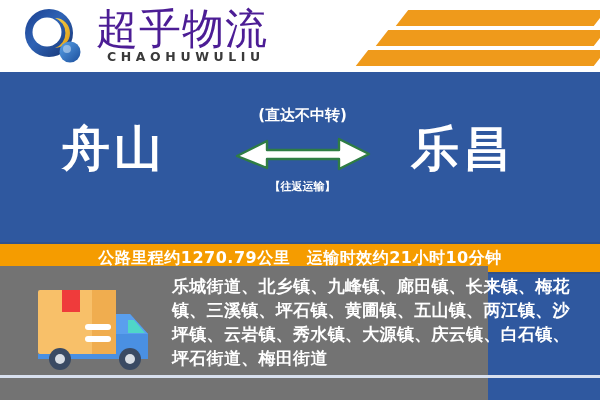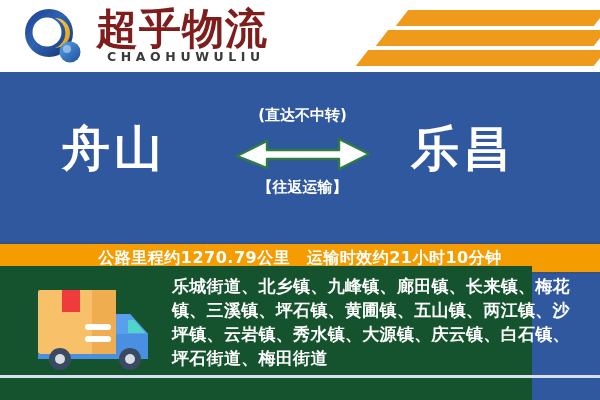--- a/index.html
+++ b/index.html
@@ -23,22 +23,22 @@
     background:#ffffff;
     overflow:hidden;
   }
   .logo-mark {
     position:absolute; left:22px; top:7px;
     width:62px; height:58px;
   }
   .brand-cn {
     position:absolute; left:96px; top:6px;
     font-size:42px; line-height:46px;
-    font-weight:bold;
-    color:#7f1d1d;
+    font-weight:normal;
+    color:#4c1d95;
     letter-spacing:1px;
     font-family:"DejaVu Sans","Liberation Sans",sans-serif;
     white-space:nowrap;
   }
   .brand-en {
     position:absolute; left:107px; top:50px;
     font-size:12.5px; line-height:14px;
     font-weight:bold;
     color:#3a3a3a;
     letter-spacing:4.6px;
@@ -87,21 +87,21 @@
     white-space:nowrap;
     font-family:"DejaVu Sans","Liberation Sans",sans-serif;
   }
   .arrow-wrap {
     margin-top:8px;
     height:40px;
     display:flex; align-items:center; justify-content:center;
   }
   .note-bottom {
     margin-top:6px;
-    font-size:15px; line-height:18px;
+    font-size:11px; line-height:18px;
     color:#ffffff; font-weight:bold;
     white-space:nowrap;
     font-family:"DejaVu Sans","Liberation Sans",sans-serif;
   }
 
   
   .info-bar {
     position:absolute; left:0; top:242px;
     width:600px; height:32px;
     background:#f59c00;
@@ -113,22 +113,22 @@
     font-size:16px; line-height:20px;
     color:#ffffff; font-weight:bold;
     white-space:nowrap;
     letter-spacing:0.5px;
     font-family:"DejaVu Sans","Liberation Sans",sans-serif;
   }
 
   
   .coverage {
     position:absolute; left:0; top:266px;
-    width:532px; height:134px;
-    background:#14532d;
+    width:488px; height:134px;
+    background:#737373;
   }
   .truck {
     position:absolute; left:30px; top:14px;
     width:128px; height:96px;
   }
   .areas {
     position:absolute; left:172px; top:8px;
     width:414px;
     font-size:17px;
     line-height:24px;

